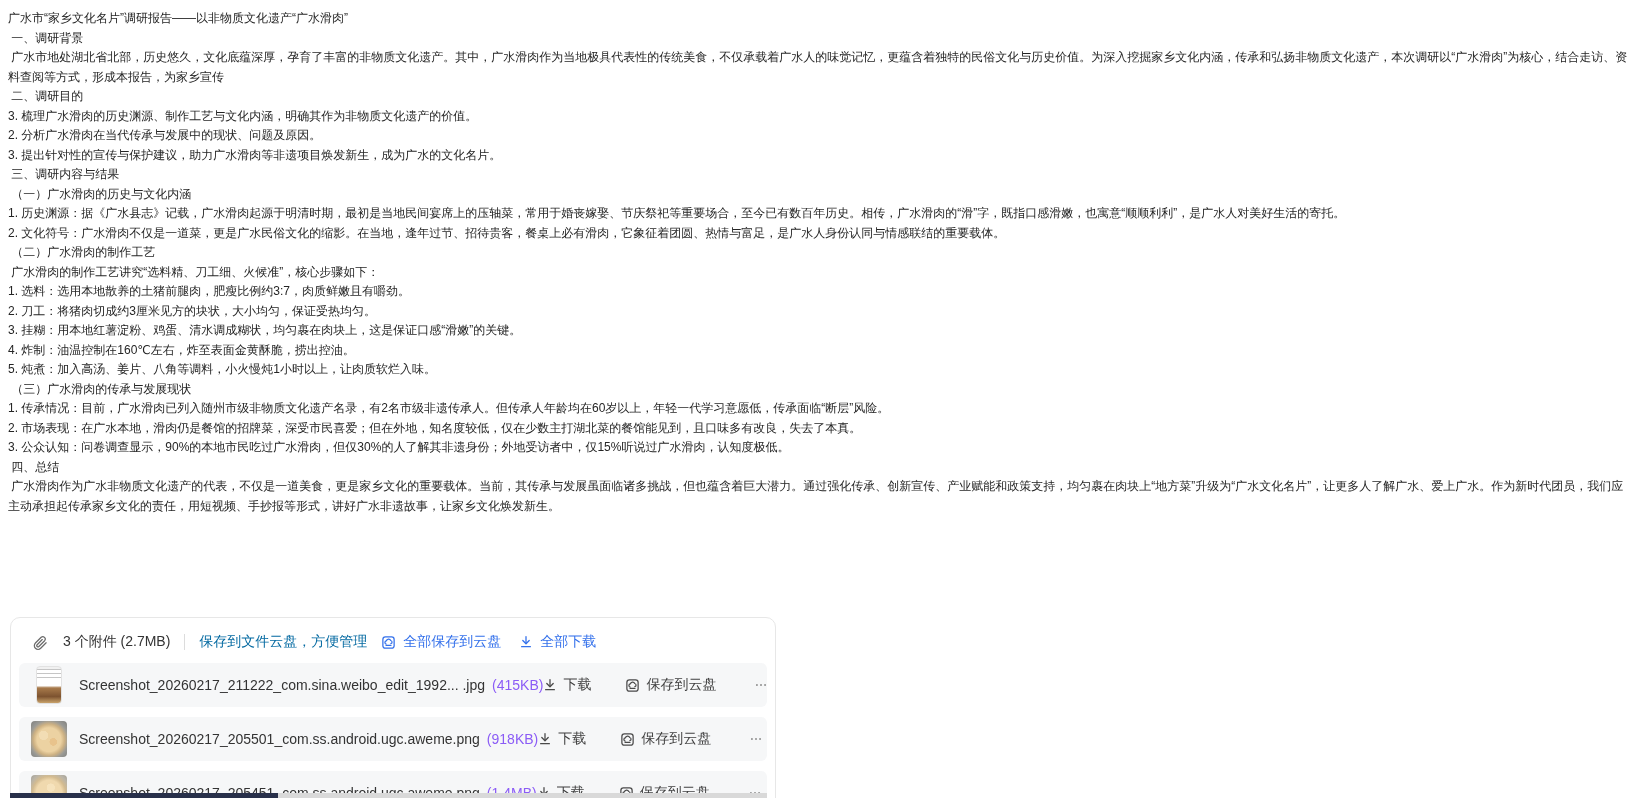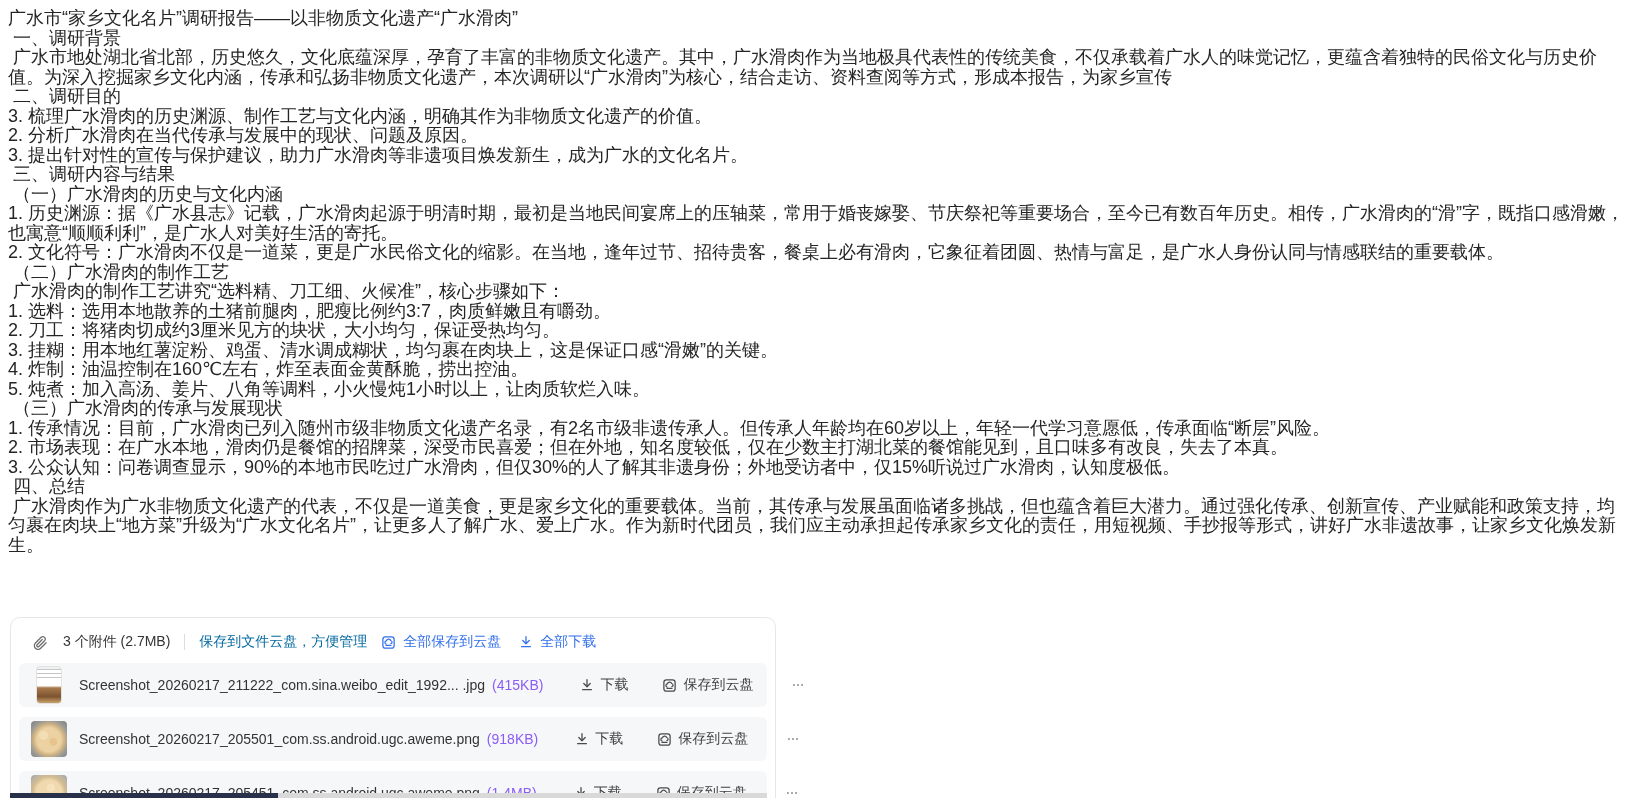--- a/index.html
+++ b/index.html
@@ -6,21 +6,21 @@
   html,body { margin:0; padding:0; }
   body {
     width:1639px; height:798px; overflow:hidden; position:relative;
     background:#ffffff;
     font-family:"Liberation Sans","DejaVu Sans",sans-serif;
     --link:#3370eb;
   }
   
   .doc {
     position:absolute; left:8px; top:9px; right:9px;
-    font-size:18px; line-height:19.5px; color:#252525;
+    font-size:12px; line-height:19.5px; color:#252525;
   }
   .doc p { margin:0; white-space:pre-wrap; }
 
   
   .card {
     position:absolute; left:10px; top:617px; width:766px; height:210px;
     background:#fff; border:1px solid #e7e7e7; border-radius:10px;
   }
   .card-header {
     display:flex; align-items:center;
@@ -61,21 +61,21 @@
     background:
       radial-gradient(circle at 55% 35%, #f6e3bd 0 13%, rgba(0,0,0,0) 14%),
       radial-gradient(circle at 38% 60%, #e7c08a 0 11%, rgba(0,0,0,0) 12%),
       radial-gradient(circle at 50% 50%, #f0d9ae 0 50%, #d3bb90 65%, #b9b4a8 82%, #a39e92 100%);
   }
   .fname { color:#333; white-space:nowrap; }
   .fsize { color:#8b5cf6; margin-left:7px; white-space:nowrap; }
   .row-spacer { flex:1; }
   .action {
     display:flex; align-items:center; gap:6px;
-    color:#3f3f3f; cursor:pointer; white-space:nowrap;margin-left:37px;
+    color:#3f3f3f; cursor:pointer; white-space:nowrap;
   }
   .action svg { color:#4a4a4a; }
   .act-save { margin-left:34px; }
   .more { margin-left:36px; color:#8f8f8f; cursor:pointer; display:flex; align-items:center; }
 
   
   .strip-dark { position:absolute; left:10px;  top:793px; width:268px; height:5px; background:#28304a; }
   .strip-gray { position:absolute; left:278px; top:793px; width:489px; height:5px; background:#d9d9d9; }
 </style>
 </head>

